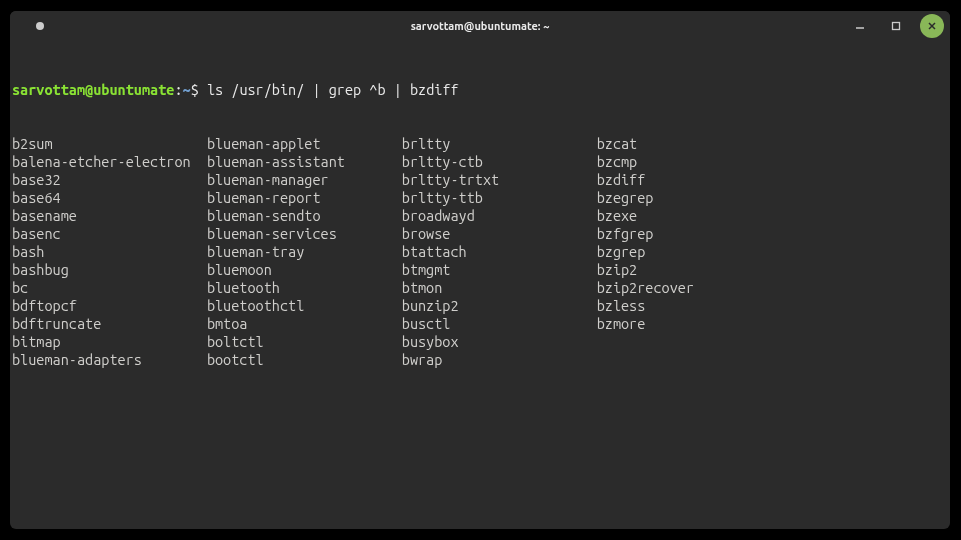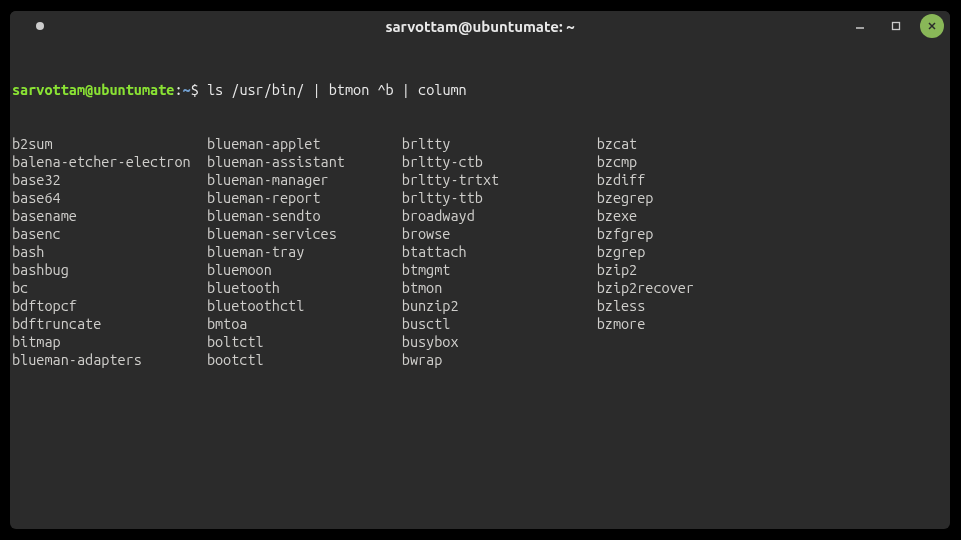--- a/index.html
+++ b/index.html
@@ -35,21 +35,21 @@
       border-radius: 50%;
       background: #ccc;
       margin-left: 18px;
     }
     .title {
       position: absolute;
       left: 50%;
       transform: translateX(-50%);
       color: #eaeaea;
       font-family: Ubuntu, sans-serif;
-      font-size: 15px;
+      font-size: 11px;
       font-weight: bold;
     }
     .win-controls {
       position: absolute;
       right: 6px;
       display: flex;
       gap: 12px;
       align-items: center;
     }
     .win-btn {
@@ -101,16 +101,16 @@
       </div>
       <div class="win-btn close-btn">
         <svg width="10" height="10">
             <line x1="2" y1="2" x2="8" y2="8" stroke-width="1.5"></line>
             <line x1="8" y1="2" x2="2" y2="8" stroke-width="1.5"></line>
           </svg>
       </div>
     </div>
   </div>
   <div class="terminal">
-    <div><span class="prompt-user">sarvottam@ubuntumate</span><span class="prompt-colon">:</span><span class="prompt-path">~</span><span class="prompt-dollar">$</span><span class="cmd"> ls /usr/bin/ | btmon ^b | column</span></div>
+    <div><span class="prompt-user">sarvottam@ubuntumate</span><span class="prompt-colon">:</span><span class="prompt-path">~</span><span class="prompt-dollar">$</span><span class="cmd"> ls /usr/bin/ | grep ^b | bzdiff</span></div>
     <div id="output"><div class="output-row">b2sum                   blueman-applet          brltty                  bzcat</div><div class="output-row">balena-etcher-electron  blueman-assistant       brltty-ctb              bzcmp</div><div class="output-row">base32                  blueman-manager         brltty-trtxt            bzdiff</div><div class="output-row">base64                  blueman-report          brltty-ttb              bzegrep</div><div class="output-row">basename                blueman-sendto          broadwayd               bzexe</div><div class="output-row">basenc                  blueman-services        browse                  bzfgrep</div><div class="output-row">bash                    blueman-tray            btattach                bzgrep</div><div class="output-row">bashbug                 bluemoon                btmgmt                  bzip2</div><div class="output-row">bc                      bluetooth               btmon                   bzip2recover</div><div class="output-row">bdftopcf                bluetoothctl            bunzip2                 bzless</div><div class="output-row">bdftruncate             bmtoa                   busctl                  bzmore</div><div class="output-row">bitmap                  boltctl                 busybox                 </div><div class="output-row">blueman-adapters        bootctl                 bwrap                   </div></div>
   </div>
 </div>
 
 </body></html>

